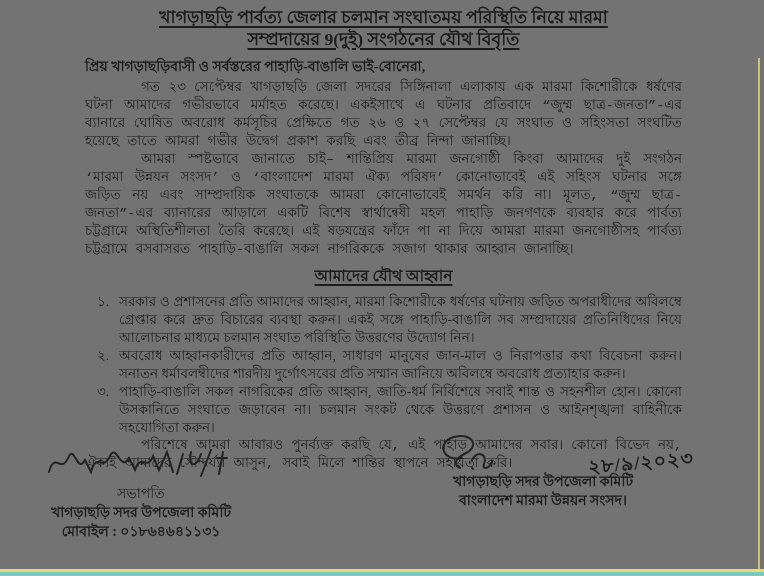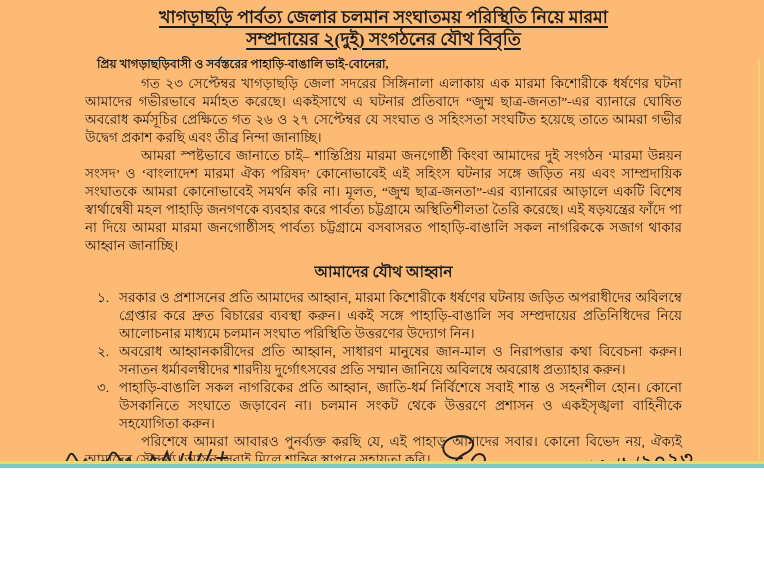--- a/index.html
+++ b/index.html
@@ -1,29 +1,29 @@
 <!DOCTYPE html>
 <html><head>
 <meta charset="utf-8">
 <style>
   html,body{margin:0;padding:0;}
   .page{
-    width:764px;height:468px;position:relative;overflow:hidden;
-    background:#fdba74;
+    width:764px;height:576px;position:relative;overflow:hidden;
+    background:#737373;
     color:#1c1c1c;
     font-family:"Liberation Serif","DejaVu Sans",serif;
   }
   .content{padding:6px 82px 0 85px;}
   .title{margin:0 0 4px;text-align:center;font-size:17.5px;line-height:22px;font-weight:bold;}
   .title .u{text-decoration:underline;text-underline-offset:3px;text-decoration-thickness:1.5px;}
-  .salutation{margin:5px 12px 0;font-size:12px;font-weight:bold;}
+  .salutation{margin:5px 0 0;font-size:14px;font-weight:bold;}
   p.body{margin:0;font-size:13.5px;line-height:18px;text-align:justify;}
-  .indent{text-indent:56px;}
+  .indent{text-indent:56px;font-family:Liberation Mono, monospace;}
   .section{margin:5px 0 3px;text-align:center;font-size:15.5px;font-weight:bold;
-    text-underline-offset:3px;text-decoration-thickness:1.5px;}
+    text-decoration:underline;text-underline-offset:3px;text-decoration-thickness:1.5px;}
   ol.calls{list-style:none;margin:0;padding:0 0 0 12px;}
   ol.calls li{display:flex;font-size:13.5px;line-height:18px;}
   ol.calls .num{flex:0 0 22px;}
   ol.calls .txt{flex:1;text-align:justify;}
   .closing{margin-top:2px;}
   .sig{position:absolute;text-align:center;}
   .sig-left{left:16px;top:444px;width:250px;}
   .sig-right{left:398px;top:432px;width:290px;}
   .scrawl-wrap{position:relative;height:40px;}
   .scrawl{display:block;margin:0 auto;}
@@ -39,42 +39,42 @@
   .stripe-yellow{position:absolute;left:0;right:0;bottom:4px;height:3px;}
   .stripe-teal{position:absolute;left:0;right:0;bottom:0;height:4px;}
   .right-edge-line{position:absolute;top:58px;bottom:7px;right:4px;width:2px;opacity:.75;}
 </style>
 </head>
 <body>
 
 <div class="page">
   <div class="content">
 
-    <h1 class="title"><span class="u">খাগড়াছড়ি পার্বত্য জেলার চলমান সংঘাতময় পরিস্থিতি নিয়ে মারমা</span><br><span class="u">সম্প্রদায়ের ২(দুই) সংগঠনের যৌথ বিবৃতি</span></h1>
+    <h1 class="title"><span class="u">খাগড়াছড়ি পার্বত্য জেলার চলমান সংঘাতময় পরিস্থিতি নিয়ে মারমা</span><br><span class="u">সম্প্রদায়ের 9(দুই) সংগঠনের যৌথ বিবৃতি</span></h1>
 
     <p class="salutation">প্রিয় খাগড়াছড়িবাসী ও সর্বস্তরের পাহাড়ি-বাঙালি ভাই-বোনেরা,</p>
 
     <p class="body indent">গত ২৩ সেপ্টেম্বর খাগড়াছড়ি জেলা সদরের সিঙ্গিনালা এলাকায় এক মারমা কিশোরীকে ধর্ষণের ঘটনা আমাদের গভীরভাবে মর্মাহত করেছে। একইসাথে এ ঘটনার প্রতিবাদে “জুম্ম ছাত্র-জনতা”-এর ব্যানারে ঘোষিত অবরোধ কর্মসূচির প্রেক্ষিতে গত ২৬ ও ২৭ সেপ্টেম্বর যে সংঘাত ও সহিংসতা সংঘটিত হয়েছে তাতে আমরা গভীর উদ্বেগ প্রকাশ করছি এবং তীব্র নিন্দা জানাচ্ছি।</p>
 
     <p class="body indent">আমরা স্পষ্টভাবে জানাতে চাই– শান্তিপ্রিয় মারমা জনগোষ্ঠী কিংবা আমাদের দুই সংগঠন ‘মারমা উন্নয়ন সংসদ’ ও ‘বাংলাদেশ মারমা ঐক্য পরিষদ’ কোনোভাবেই এই সহিংস ঘটনার সঙ্গে জড়িত নয় এবং সাম্প্রদায়িক সংঘাতকে আমরা কোনোভাবেই সমর্থন করি না। মূলত, “জুম্ম ছাত্র-জনতা”-এর ব্যানারের আড়ালে একটি বিশেষ স্বার্থান্বেষী মহল পাহাড়ি জনগণকে ব্যবহার করে পার্বত্য চট্টগ্রামে অস্থিতিশীলতা তৈরি করেছে। এই ষড়যন্ত্রের ফাঁদে পা না দিয়ে আমরা মারমা জনগোষ্ঠীসহ পার্বত্য চট্টগ্রামে বসবাসরত পাহাড়ি-বাঙালি সকল নাগরিককে সজাগ থাকার আহ্বান জানাচ্ছি।</p>
 
     <h2 class="section">আমাদের যৌথ আহ্বান</h2>
 
     <ol class="calls">
       <li>
         <span class="num">১.</span>
         <span class="txt">সরকার ও প্রশাসনের প্রতি আমাদের আহ্বান, মারমা কিশোরীকে ধর্ষণের ঘটনায় জড়িত অপরাধীদের অবিলম্বে গ্রেপ্তার করে দ্রুত বিচারের ব্যবস্থা করুন। একই সঙ্গে পাহাড়ি-বাঙালি সব সম্প্রদায়ের প্রতিনিধিদের নিয়ে আলোচনার মাধ্যমে চলমান সংঘাত পরিস্থিতি উত্তরণের উদ্যোগ নিন।</span>
       </li>
       <li>
         <span class="num">২.</span>
         <span class="txt">অবরোধ আহ্বানকারীদের প্রতি আহ্বান, সাধারণ মানুষের জান-মাল ও নিরাপত্তার কথা বিবেচনা করুন। সনাতন ধর্মাবলম্বীদের শারদীয় দুর্গোৎসবের প্রতি সম্মান জানিয়ে অবিলম্বে অবরোধ প্রত্যাহার করুন।</span>
       </li>
       <li>
         <span class="num">৩.</span>
-        <span class="txt">পাহাড়ি-বাঙালি সকল নাগরিকের প্রতি আহ্বান, জাতি-ধর্ম নির্বিশেষে সবাই শান্ত ও সহনশীল হোন। কোনো উসকানিতে সংঘাতে জড়াবেন না। চলমান সংকট থেকে উত্তরণে প্রশাসন ও একইসৃঙ্খলা বাহিনীকে সহযোগিতা করুন।</span>
+        <span class="txt">পাহাড়ি-বাঙালি সকল নাগরিকের প্রতি আহ্বান, জাতি-ধর্ম নির্বিশেষে সবাই শান্ত ও সহনশীল হোন। কোনো উসকানিতে সংঘাতে জড়াবেন না। চলমান সংকট থেকে উত্তরণে প্রশাসন ও আইনশৃঙ্খলা বাহিনীকে সহযোগিতা করুন।</span>
       </li>
     </ol>
 
     <p class="body indent closing">পরিশেষে আমরা আবারও পুনর্ব্যক্ত করছি যে, এই পাহাড় আমাদের সবার। কোনো বিভেদ নয়, ঐক্যই আমাদের সৌন্দর্য্য। আসুন, সবাই মিলে শান্তির স্থাপনে সহায়তা করি।</p>
   </div>
 
   <div class="sig sig-left">
     <div class="scrawl-wrap">
       <svg class="scrawl" width="200" height="38" viewBox="0 0 200 38">
         <path d="M8 28 C14 6 20 32 28 12 C34 2 36 30 44 16 L50 28 C56 6 62 30 70 10 C76 2 80 28 88 14 L94 26 C100 8 106 28 112 12 L118 26 L126 8 L132 28 M142 10 L136 30 M150 8 C146 24 156 24 160 10 M170 6 L160 32 M176 14 L186 14 M182 8 L178 30" fill="none" stroke="#232323" stroke-width="2" stroke-linecap="round"></path>
@@ -86,18 +86,19 @@
   </div>
 
   <div class="sig sig-right">
     <div class="scrawl-wrap">
       <svg class="scrawl" width="110" height="40" viewBox="0 0 110 40" style="margin-left:30px;">
         <path d="M34 26 C14 30 8 10 26 5 C44 0 52 14 38 21 C28 26 24 32 32 36 M44 28 C50 18 60 22 56 32 C54 37 60 38 64 30 M30 34 l1 1 M44 36 l1 1" fill="none" stroke="#232323" stroke-width="2" stroke-linecap="round"></path>
       </svg>
       <span class="hand-date">২৮/৯/২০২৩</span>
     </div>
     <div class="org">খাগড়াছড়ি সদর উপজেলা কমিটি</div>
+    <div class="org">বাংলাদেশ মারমা উন্নয়ন সংসদ।</div>
   </div>
 
   <div class="right-edge-line" style="background:#e3dc6e;"></div>
   <div class="stripe-yellow" style="background:#e3dc6e;"></div>
   <div class="stripe-teal" style="background:#7cc8c1;"></div>
 </div>
 
 </body></html>

